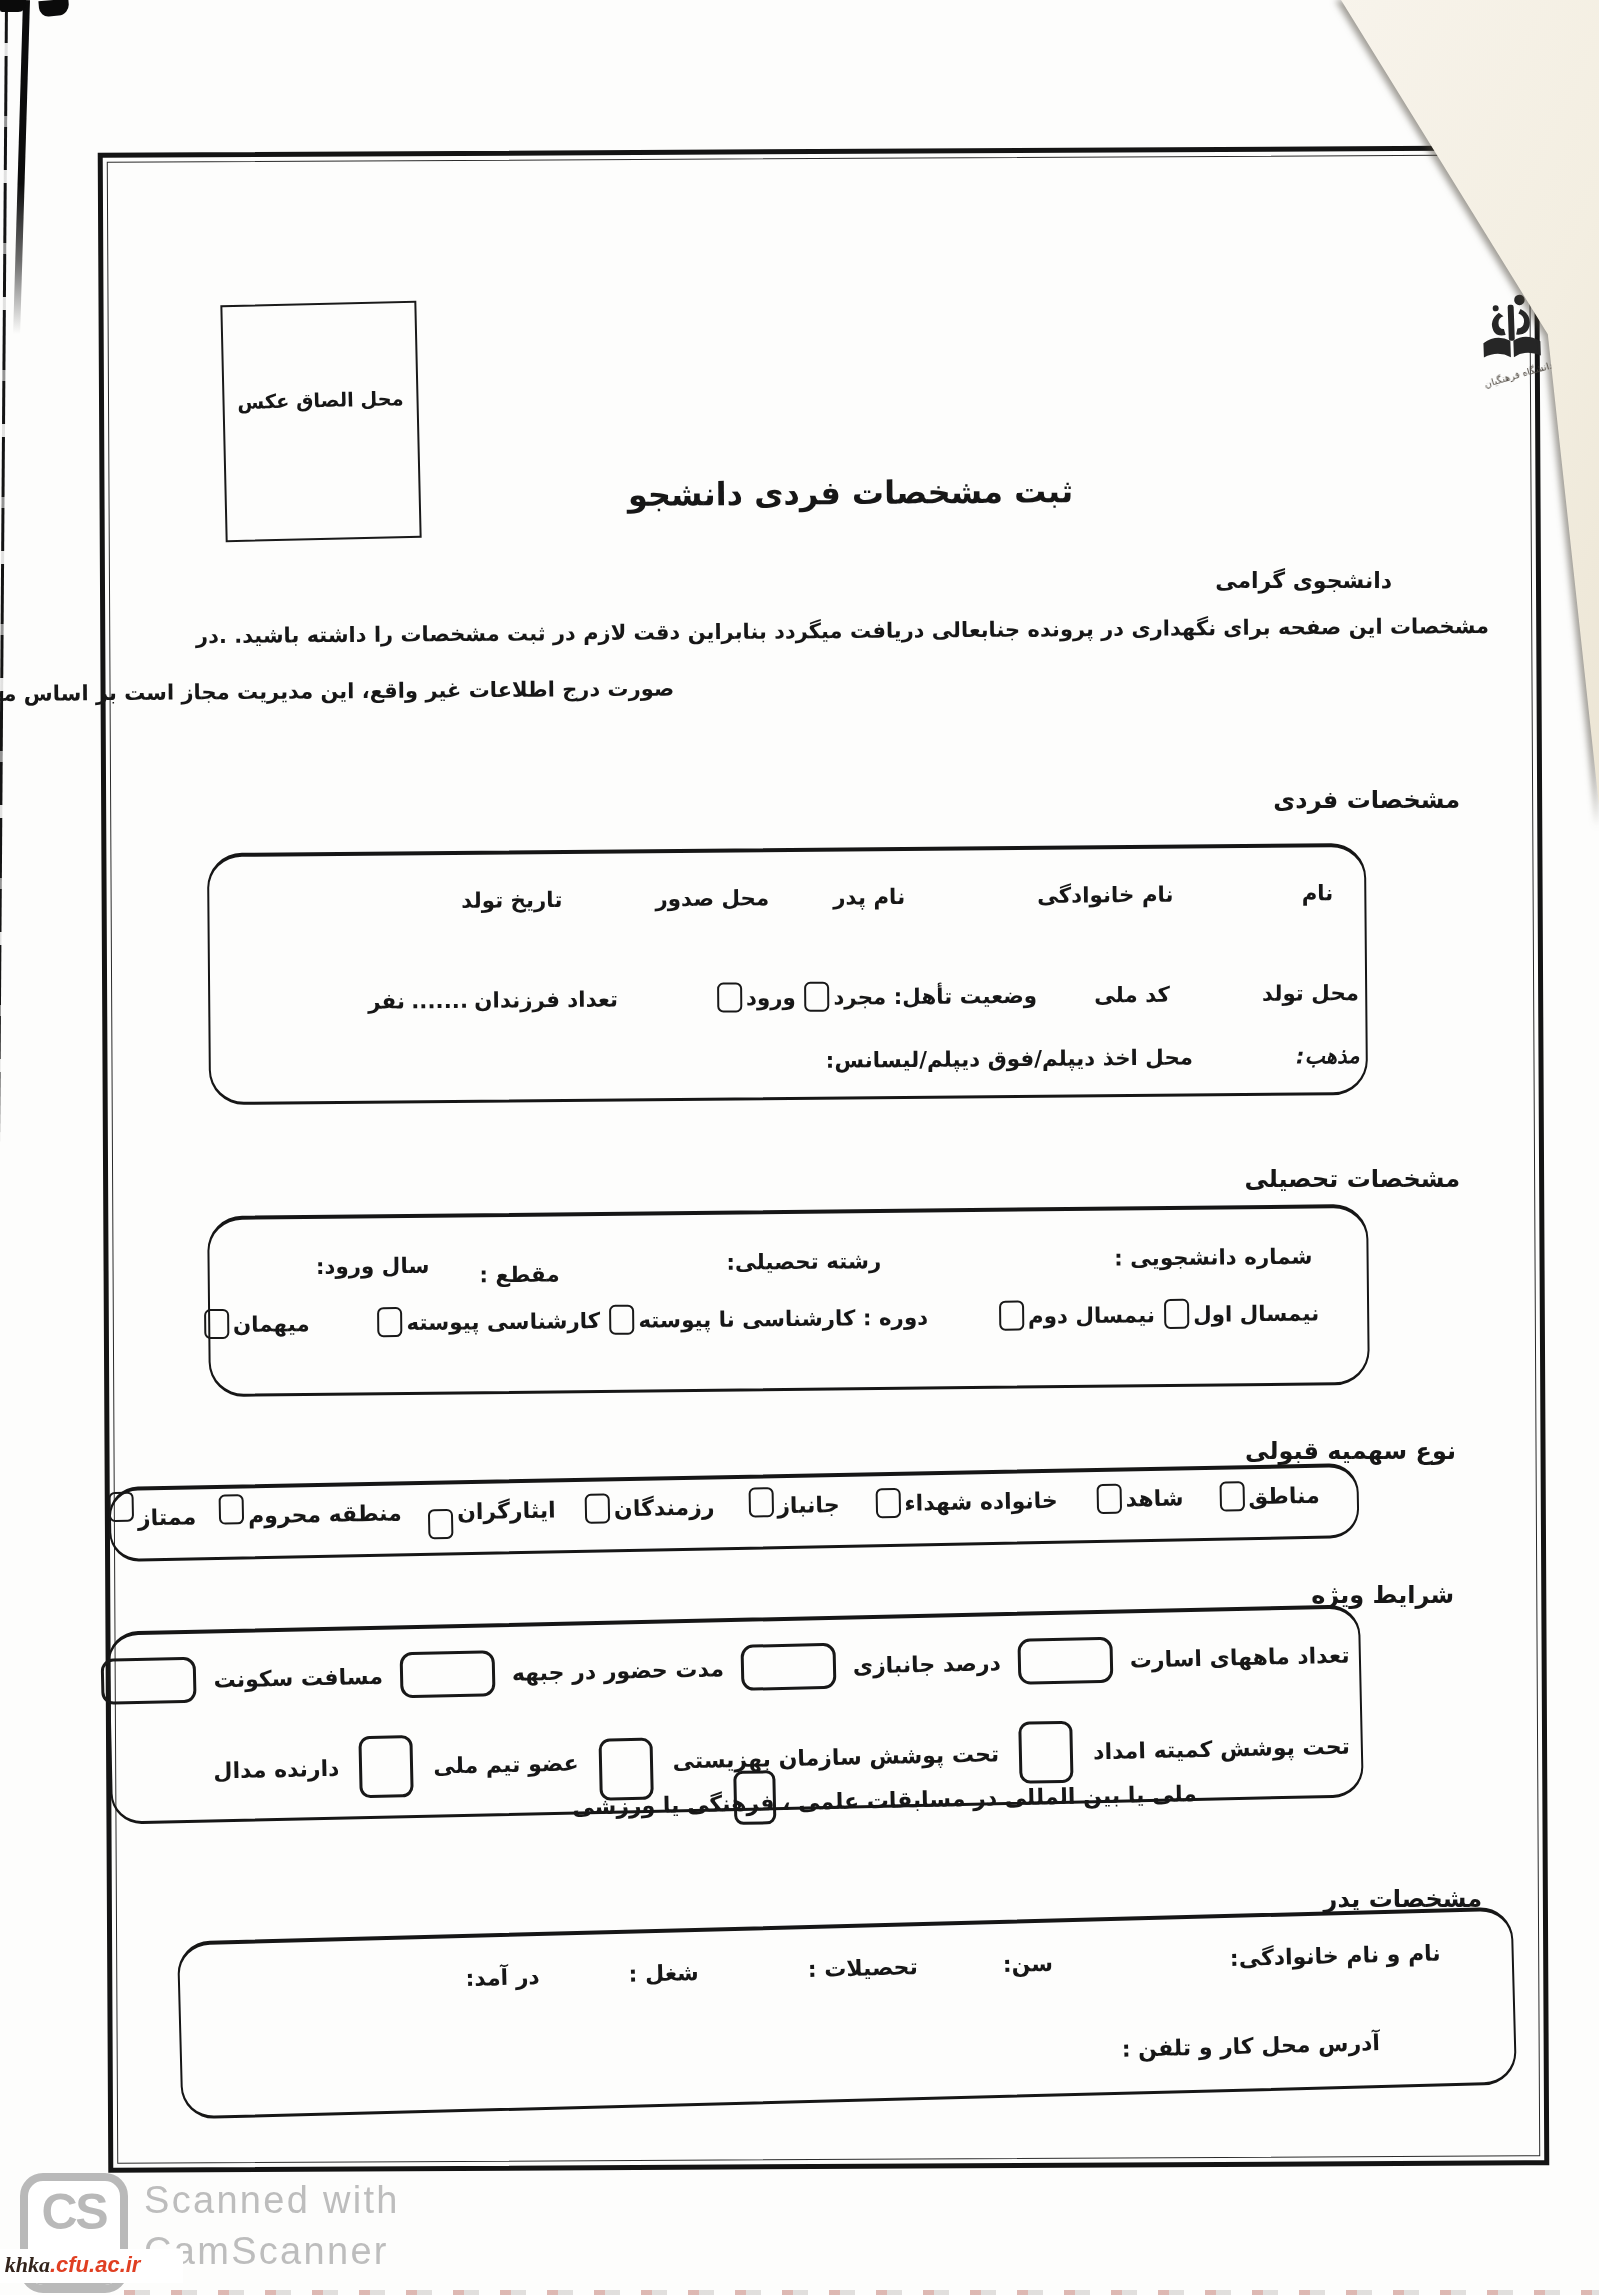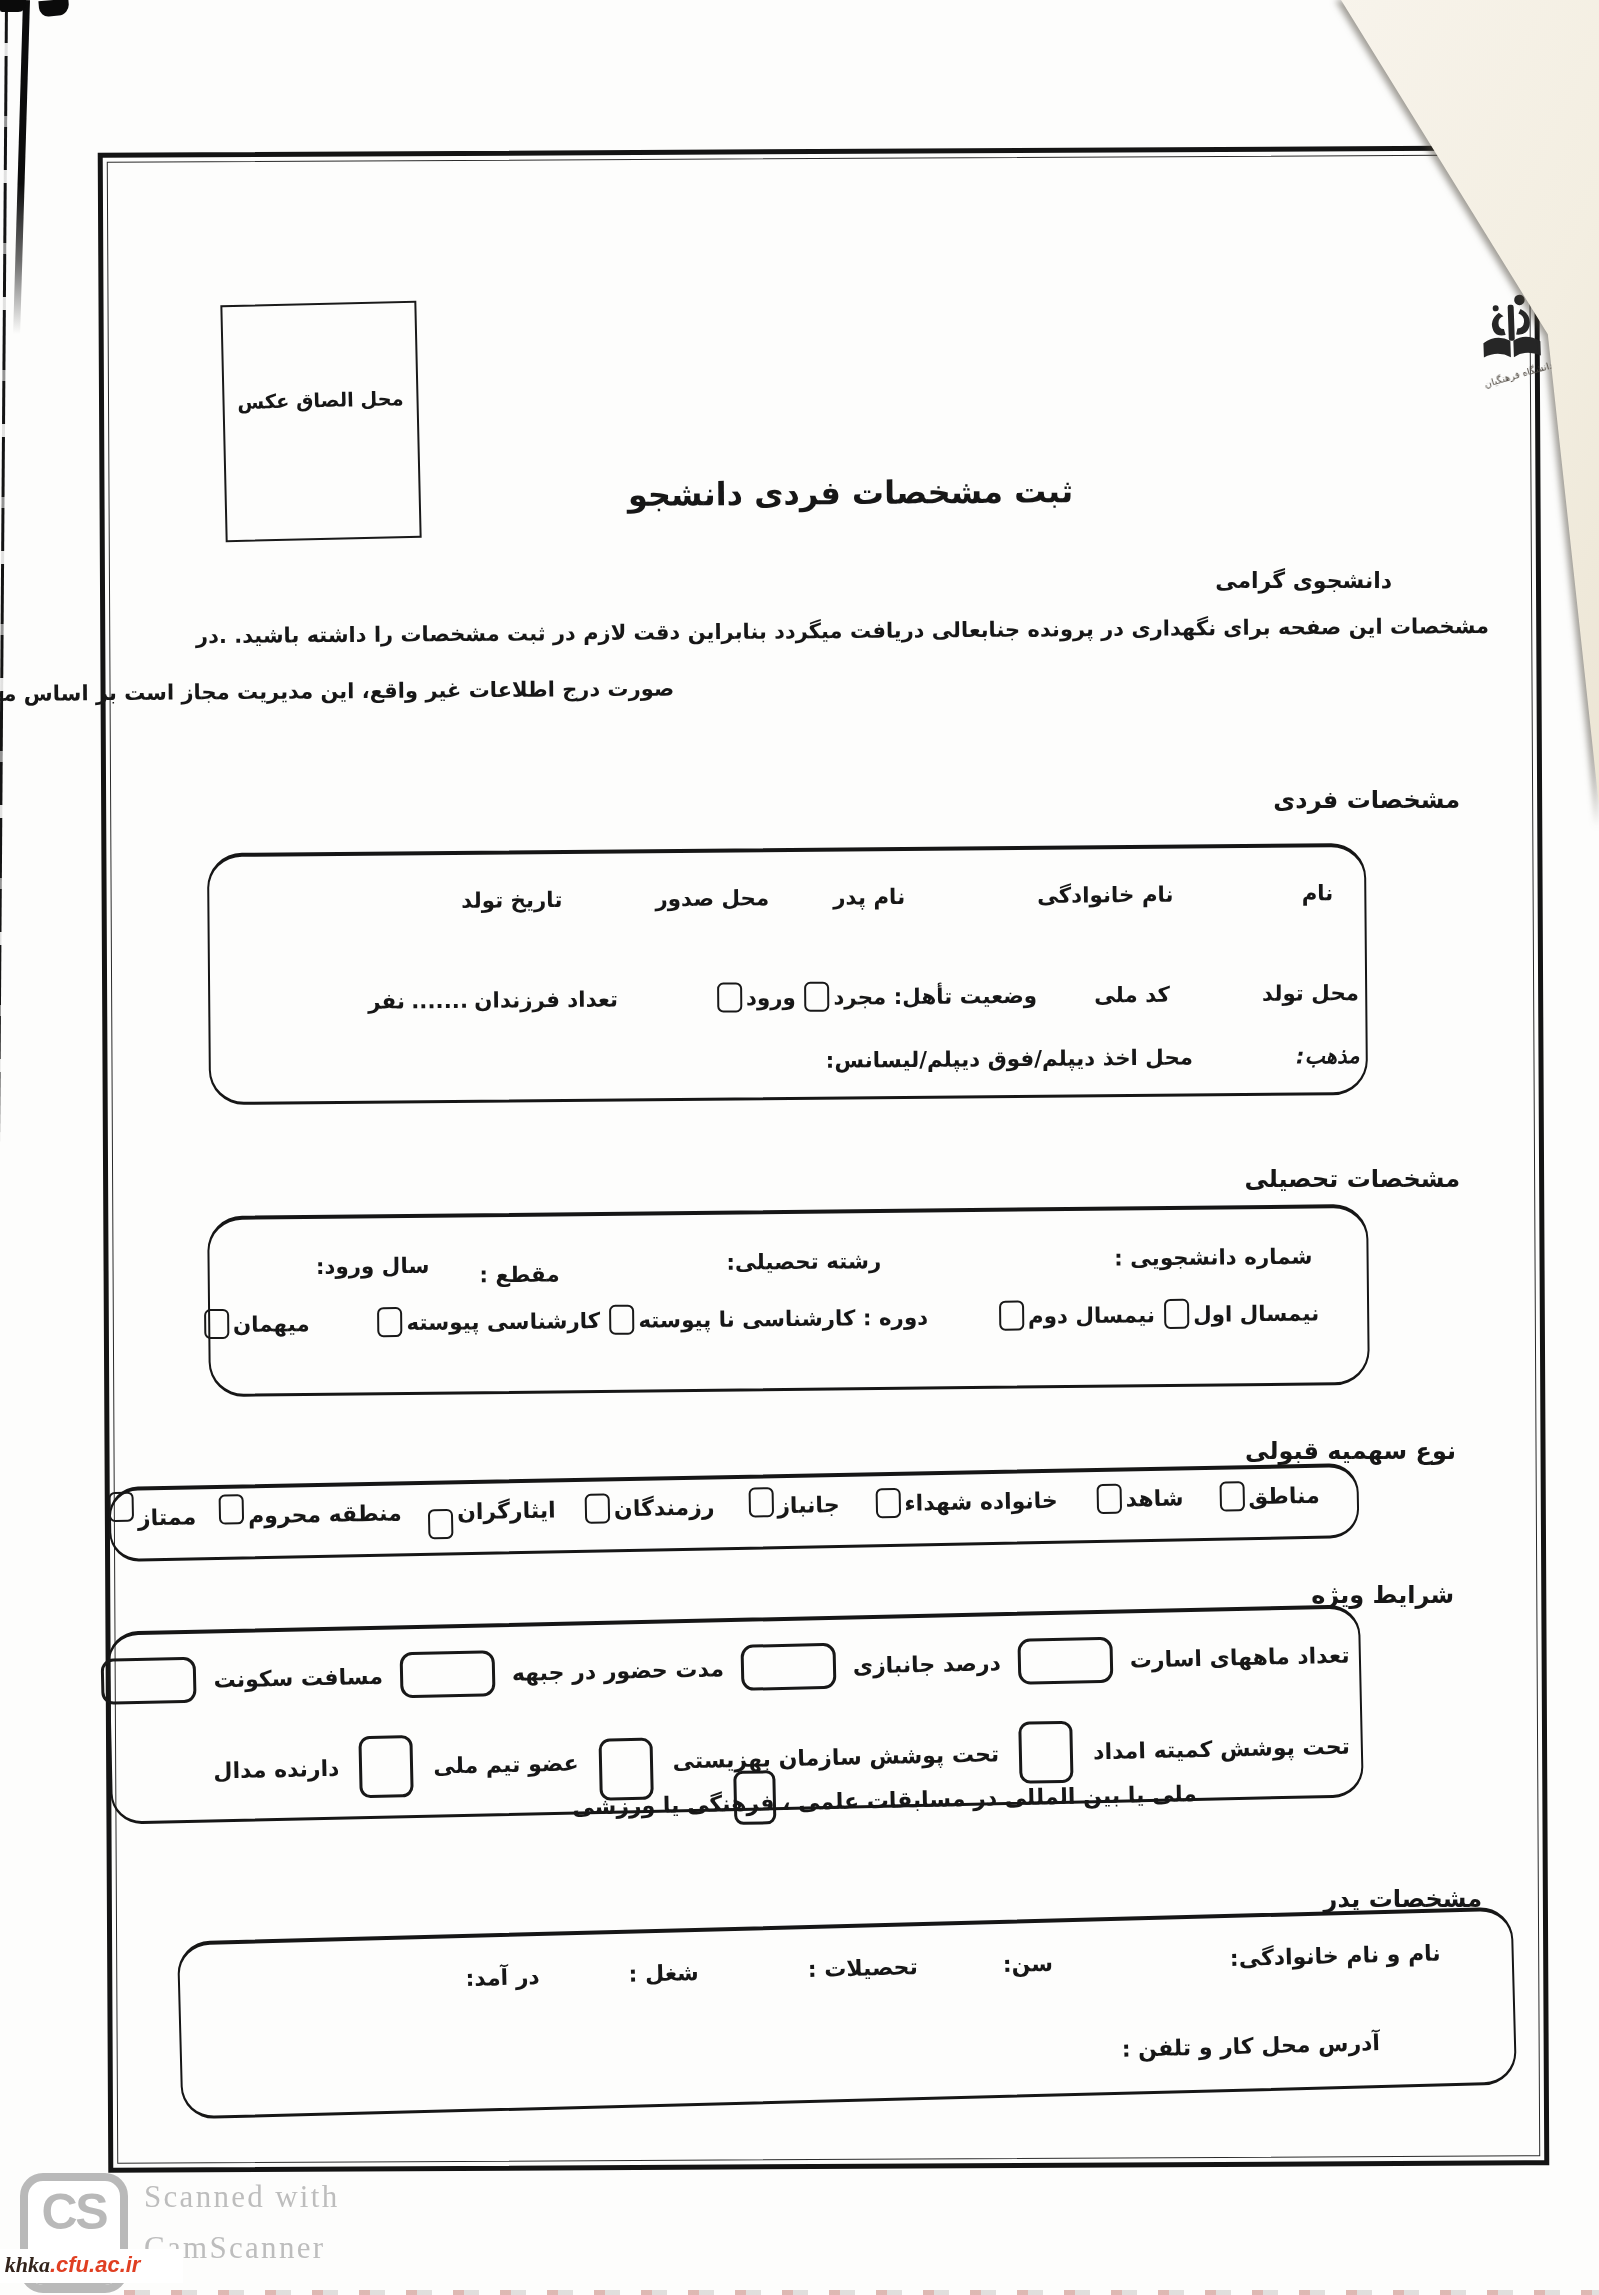--- a/index.html
+++ b/index.html
@@ -66,21 +66,21 @@
   .uni-logo{left:1474px;top:289px;width:75px;height:84px;z-index:3;transform:rotate(-2deg);}
   .uni-caption{left:1446px;top:374px;width:109px;font-size:9.7px;color:#4c463e;z-index:3;
                transform:rotate(-16deg);letter-spacing:0.4px;filter:blur(0.2px);white-space:nowrap;}
 
   
   .cs-badge{left:20px;top:2173px;width:92px;height:104px;border:8.5px solid #b9b9b9;border-radius:23px;
             background:#fff;z-index:6;overflow:hidden;direction:ltr;}
   .cs-badge .cs-letters{position:absolute;top:1.6px;left:0;right:0;text-align:center;
             font-family:"Liberation Sans",sans-serif;font-size:50px;font-weight:700;color:#b9b9b9;letter-spacing:-2.3px;}
   .cs-badge .cs-bar{position:absolute;left:0;right:0;bottom:0;height:20px;background:#b9b9b9;}
-  .cs-line{font-family:Liberation Serif, serif;font-size:31px;color:#bdbdbd;letter-spacing:2.3px;
+  .cs-line{font-family:Liberation Sans, sans-serif;font-size:38px;color:#bdbdbd;letter-spacing:2.3px;
            direction:ltr;z-index:6;white-space:nowrap;}
   .site-strip{left:0;top:2249px;width:183px;height:34px;background:#fff;z-index:7;direction:ltr;
               font-family:"Liberation Sans",sans-serif;font-style:italic;font-weight:700;font-size:22px;
               padding:3.1px 0 0 4.7px;box-sizing:border-box;white-space:nowrap;}
   .site-strip .s1{color:#33241c;font-family:Liberation Serif, serif;} .site-strip .s2{color:#e03f22;}
 </style>
 </head>
 <body>
 
 <div class="canvas">

